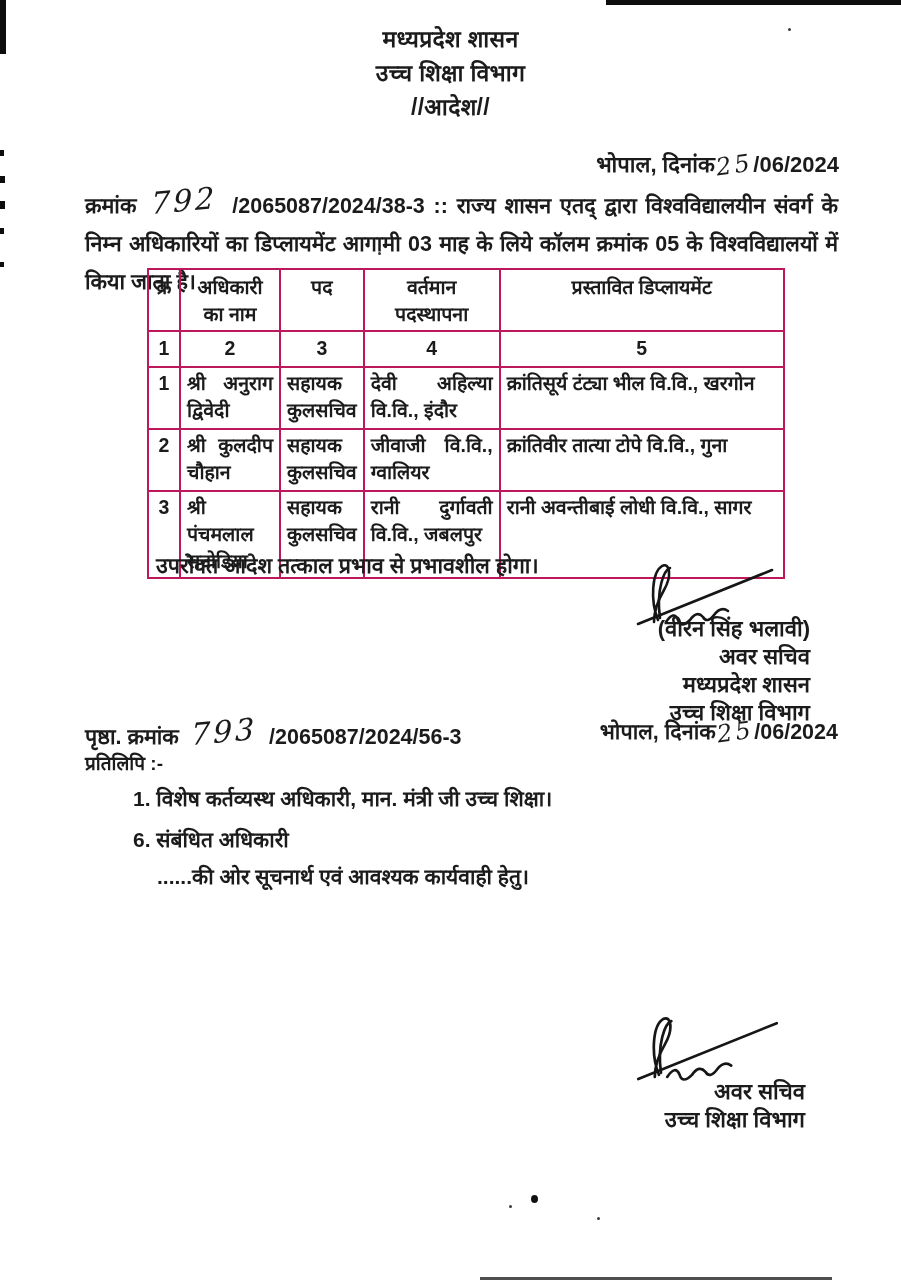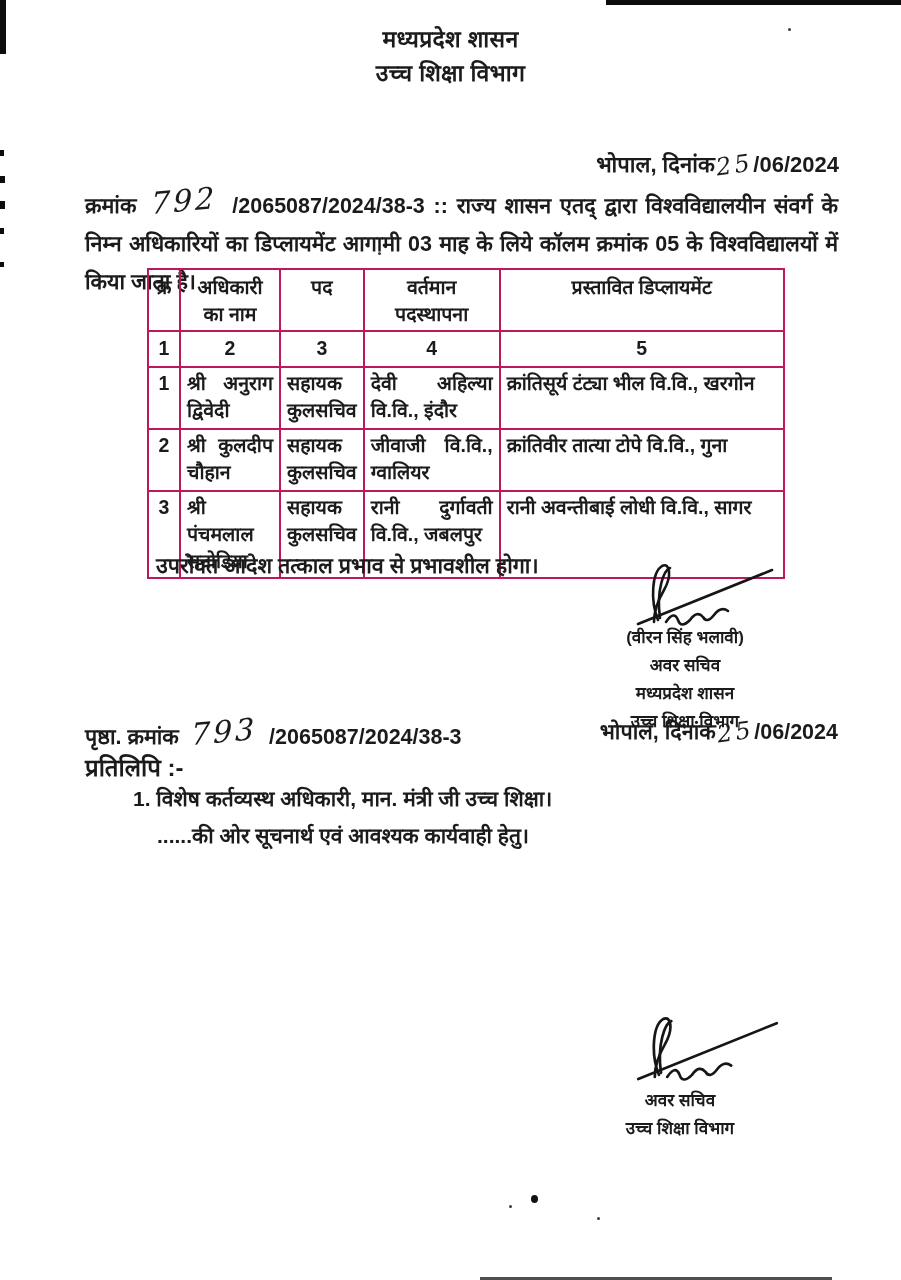--- a/index.html
+++ b/index.html
@@ -73,39 +73,38 @@
   table.order tr.r1 td{height:56px;}
   table.order tr.r2 td{height:56px;}
   table.order tr.r3 td{height:62px;}
   
   .effect{
     top:550px;left:156px;
     font-size:21.5px;font-weight:600;
   }
   
   .sigblock{
-    text-align:center;
-    font-size:17px;font-weight:600;
+    text-align:right;
+    font-size:22px;font-weight:600;
     line-height:28px;
-    margin-top:9px;
   }
   .sig1{top:615px;left:560px;width:250px;}
   .sig2{top:1078px;left:555px;width:250px;}
   .sig-svg{position:absolute;}
   .sig-svg-1{top:560px;left:630px;}
   .sig-svg-2{top:1012px;left:630px;}
   
   .endorse-row{
     top:716px;left:85px;width:753px;
     display:flex;justify-content:space-between;
     font-size:21.5px;font-weight:600;
   }
   .copy-label{
     top:750px;left:85px;
-    font-size:24px;font-weight:600;
+    font-size:19px;font-weight:600;
   }
   .copy-list{
     top:784px;left:85px;width:756px;
     font-size:21px;font-weight:600;
     line-height:29px;
   }
   .copy-item{
     margin-bottom:12px;
     padding-left:24px;
     text-indent:-24px;
@@ -127,20 +126,21 @@
 <div class="abs speck" style="left:531px;top:1195px;width:7px;height:8px;background:#111;"></div>
 <div class="abs speck" style="left:509px;top:1205px;width:3px;height:3px;"></div>
 <div class="abs speck" style="left:597px;top:1217px;width:3px;height:3px;"></div>
 <div class="abs speck" style="left:788px;top:28px;width:3px;height:3px;"></div>
 <div class="abs speck" style="left:675px;top:168px;width:3px;height:3px;"></div>
 <div class="abs speck" style="left:378px;top:252px;width:3px;height:3px;"></div>
 
 <div class="abs doc-header">
   <div>मध्यप्रदेश शासन</div>
   <div>उच्च शिक्षा विभाग</div>
+  <div>//आदेश//</div>
 </div>
 
 <div class="abs date-top">
   <span>भोपाल, दिनांक</span><span class="hw hw-day">25</span><span>/06/2024</span>
 </div>
 
 <div class="abs para">
   <span>क्रमांक</span>
   <span class="hw hw-num">792</span>
   <span>/2065087/2024/38-3 ::</span>
@@ -210,30 +210,31 @@
   <div>(वीरन सिंह भलावी)</div>
   <div>अवर सचिव</div>
   <div>मध्यप्रदेश शासन</div>
   <div>उच्च शिक्षा विभाग</div>
 </div>
 
 <div class="abs endorse-row">
   <div>
     <span>पृष्ठा. क्रमांक</span>
     <span class="hw hw-num">793</span>
-    <span>/2065087/2024/38-3</span>
+    <span>/2065087/2024/56-3</span>
   </div>
   <div>
     <span>भोपाल, दिनांक</span><span class="hw hw-day">25</span><span>/06/2024</span>
   </div>
 </div>
 
 <div class="abs copy-label">प्रतिलिपि :-</div>
 <div class="abs copy-list">
   <div class="copy-item">1. विशेष कर्तव्यस्थ अधिकारी, मान. मंत्री जी उच्च शिक्षा।</div>
+  <div class="copy-item">6. संबंधित अधिकारी</div>
   <div class="copy-item cont">......की ओर सूचनार्थ एवं आवश्यक कार्यवाही हेतु।</div>
 </div>
 
 <svg class="sig-svg sig-svg-2" width="155" height="72" viewBox="0 0 150 68">
   <g fill="none" stroke="#161616" stroke-width="2.6" stroke-linecap="round">
     <path d="M28,60 C20,40 22,12 32,6 C40,2 42,16 34,30 C27,42 24,52 24,62"></path>
     <path d="M30,58 C26,30 34,10 40,8"></path>
     <path d="M36,62 q8,-12 12,-2 q3,9 12,0 q7,-10 13,-3 q4,7 11,-2 q7,-9 14,-4"></path>
     <path d="M8,64 L142,10"></path>
   </g>

